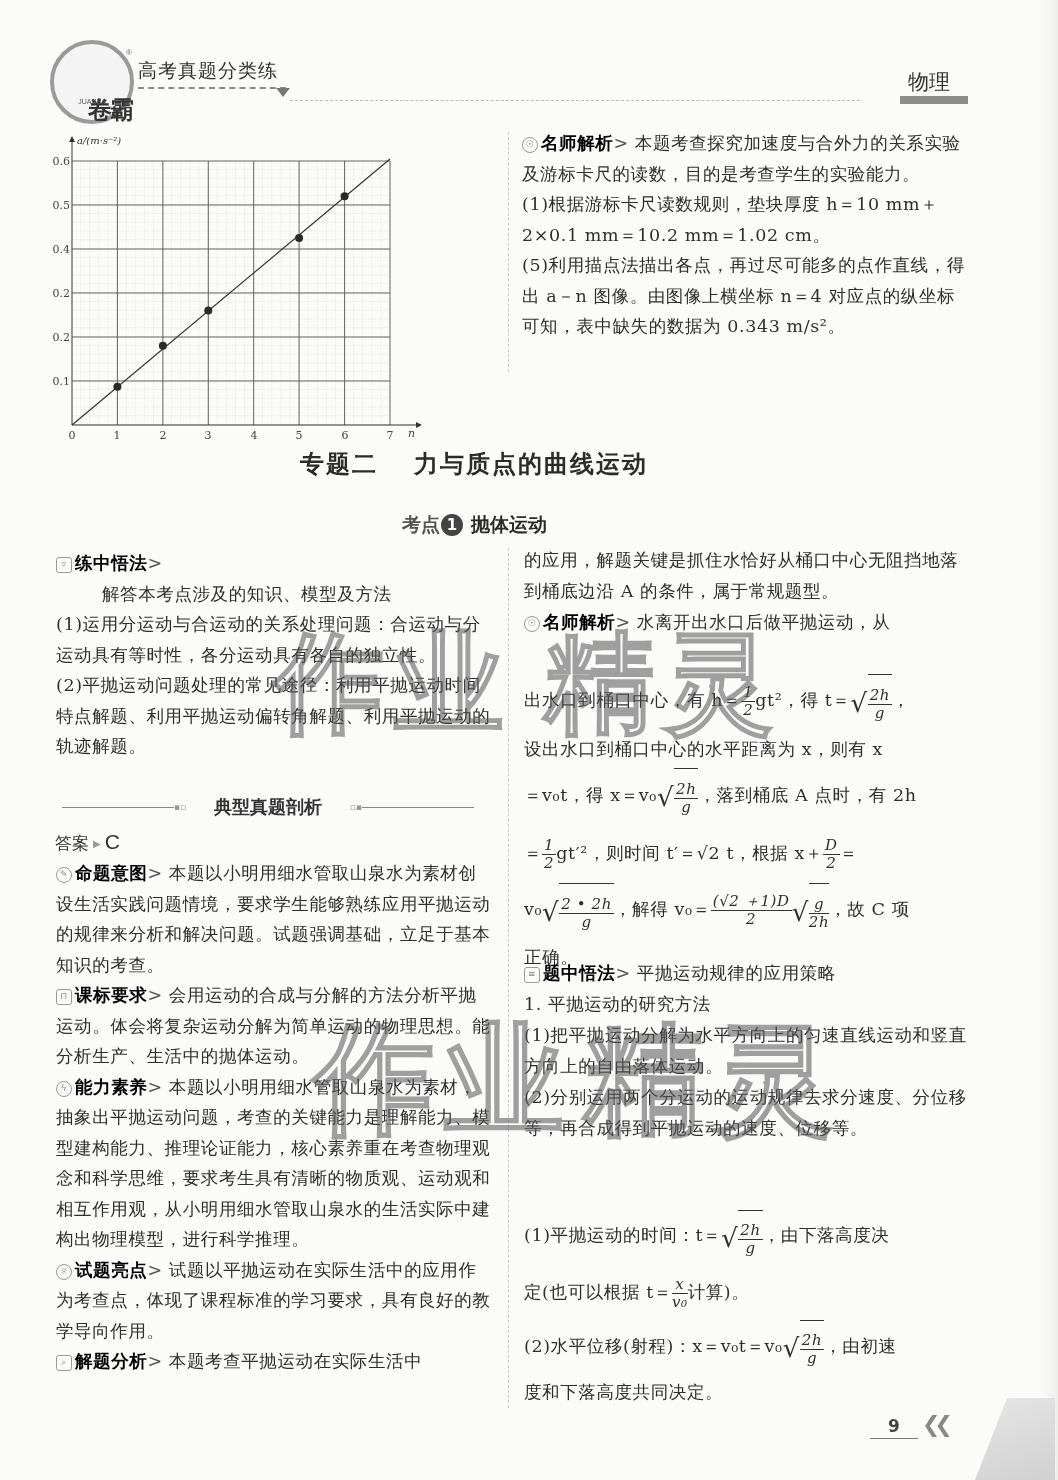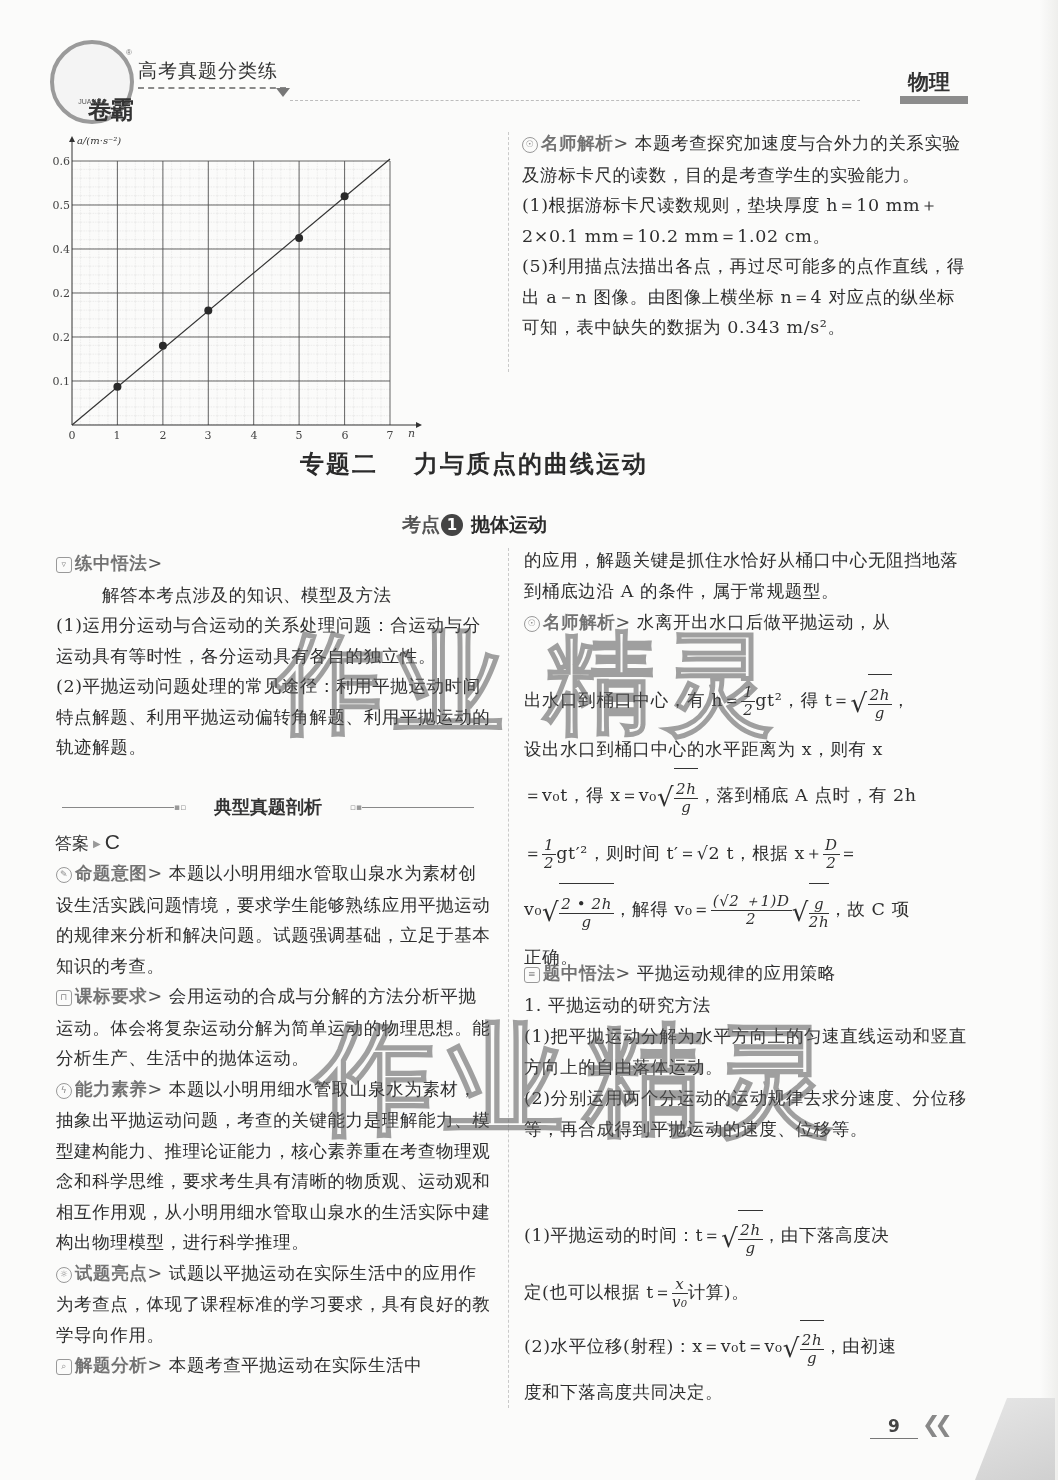--- a/index.html
+++ b/index.html
@@ -12,35 +12,35 @@
   .page-edge { position: absolute; right: 0; top: 0; width: 18px; height: 1480px; background: linear-gradient(90deg, #fbfbfa, #eeeeec); }
   
   .logo { position: absolute; left: 50px; top: 40px; width: 84px; height: 84px; border-radius: 50%; border: 4px solid #9a9a9a; background: #f4f4f4; box-sizing: border-box; }
   .logo-text { position: absolute; left: 6px; top: 14px; width: 72px; text-align: right; font-family: "DejaVu Sans", sans-serif; font-weight: bold; font-size: 24px; color: #333; letter-spacing: -2px; margin-top: 36px; }
   .logo-sub { position: absolute; left: 0; top: 54px; width: 76px; text-align: center; font-family: "Liberation Sans", sans-serif; font-size: 7px; color: #555; }
   .logo-reg { position: absolute; left: 72px; top: 4px; font-size: 8px; color: #777; font-family: "Liberation Sans", sans-serif; }
   .series-title { position: absolute; left: 138px; top: 58px; font-family: "DejaVu Sans", sans-serif; font-size: 19px; color: #333; letter-spacing: 1px; }
   .hdr-line-left { position: absolute; left: 138px; top: 87px; width: 148px; border-top: 2px dashed #8a8a8a; }
   .hdr-tri { position: absolute; left: 276px; top: 88px; width: 0; height: 0; border-left: 7px solid transparent; border-right: 7px solid transparent; border-top: 9px solid #777; }
   .hdr-line-mid { position: absolute; left: 290px; top: 100px; width: 570px; border-top: 1.5px dashed #bdbdbd; }
-  .subject { position: absolute; left: 908px; top: 68px; font-family: "DejaVu Sans", sans-serif; font-weight: bold; font-size: 21px; color: #333; }
+  .subject { position: absolute; left: 908px; top: 68px; font-family: "DejaVu Sans", sans-serif; font-weight: normal; font-size: 21px; color: #333; }
   .hdr-right-bar { position: absolute; left: 900px; top: 96px; width: 68px; height: 8px; background: #8c8c8c; }
 
   
   .chart { position: absolute; left: 50px; top: 130px; width: 380px; height: 320px; }
   .chart svg { position: absolute; left: 0; top: 0; }
   .ylabel { position: absolute; left: 27px; top: 5px; font-size: 10px; font-style: italic; color: #333; }
   .tick-y { position: absolute; font-size: 11px; color: #444; width: 20px; text-align: right; }
   .tick-x { position: absolute; font-size: 11px; color: #444; width: 12px; text-align: center; }
   .xaxis-name { position: absolute; left: 358px; top: 297px; font-size: 11px; font-style: italic; color: #444; }
 
   
   .col-divider { position: absolute; left: 508px; width: 0; border-left: 1.5px dashed #c9c9c9; }
   .text-block { position: absolute; font-size: 17.5px; line-height: 30.5px; color: #2e2e2e; letter-spacing: 0.6px; }
-  .tag { font-family: Liberation Mono, monospace; font-weight: bold; color: #737373; }
+  .tag { font-family: Liberation Serif, serif; font-weight: bold; color: #000000; }
   .tag-icon { display: inline-block; width: 14px; height: 14px; border: 1.5px solid #999; border-radius: 3px; font-size: 9px; line-height: 13px; text-align: center; color: #888; vertical-align: 2px; margin-right: 3px; font-family: "DejaVu Sans", sans-serif; font-weight: normal; }
   .tag-icon.round { border-radius: 50%; }
   .tag-arrow { font-family: "DejaVu Sans", sans-serif; color: #555; font-weight: normal; }
   .p { display: block; }
   .indent { padding-left: 46px; }
   .frac { display: inline-block; vertical-align: middle; text-align: center; font-style: italic; font-size: 15px; line-height: 17px; }
   .frac .num { display: block; border-bottom: 1px solid #333; padding: 0 2px; }
   .frac .den { display: block; }
   .sqrt { display: inline-block; vertical-align: middle; }
   .sqrt .rad { font-size: 26px; font-style: normal; vertical-align: middle; }

